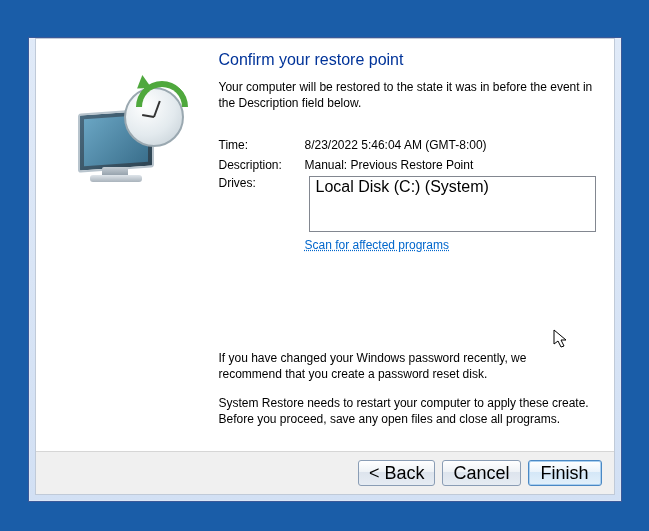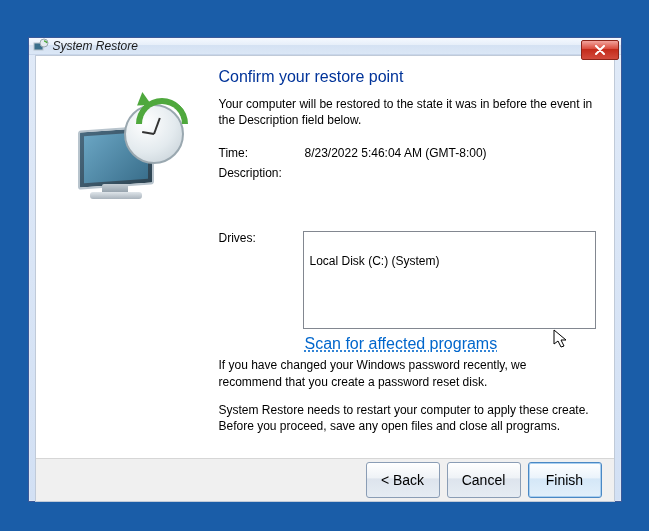--- a/index.html
+++ b/index.html
@@ -89,49 +89,48 @@
   }
   .heading {
     font-size: 16px;
     color: #003399;
     margin-bottom: 10px;
   }
   .subtext {
     font-size: 12px;
     color: #000;
     line-height: 1.35;
-    margin-bottom: 18px;
+    margin-bottom: 27px;
   }
   .fields {
     display: grid;
     grid-template-columns: 80px 1fr;
     row-gap: 6px;
     column-gap: 6px;
     font-size: 12px;
-    margin-bottom: 31px;
+    margin-bottom: 4px;
   }
   .label { color: #000; }
   .value { color: #000000; }
   .drives-row {
     display: grid;
     grid-template-columns: 80px 1fr;
-    column-gap: 4px;
-    margin-top: 20px;
+    column-gap: 10px;
   }
   .drives-box {
     border: 1px solid #828790;
     height: 52px;
-    padding: 22px 6px;
-    font-size: 12px;
+    padding: 1px 6px;
+    font-size: 16px;
     background: #fff;
   }
   .scan-link {
     color: #0066cc;
     text-decoration: underline dotted;
-    font-size: 16px;
+    font-size: 12px;
     margin-top: 6px;
     margin-left: 86px;
     cursor: pointer;
     display: inline-block;
   }
   .footer-text {
     font-size: 12px;
     color: #000;
     line-height: 1.35;
     margin-top: auto;
@@ -144,22 +143,22 @@
     border-top: 1px solid #d6d6d6;
     background: #f0f0f0;
     display: flex;
     align-items: center;
     justify-content: flex-end;
     padding: 0 12px;
     gap: 7px;
   }
   .btn {
     min-width: 74px;
-    height: 36px;
-    font-size: 14px;
+    height: 26px;
+    font-size: 18px;
     font-family: inherit;
     background: linear-gradient(to bottom, #ffffff 0%, #eef2f6 45%, #dde4ed 46%, #e6ecf3 100%);
     border: 1px solid #8a9db5;
     border-radius: 3px;
     cursor: default;
     padding: 0 10px;
     color: #000;
   }
   .btn.default {
     border: 1px solid #4a88c4;
@@ -262,35 +261,20 @@
     border-right: 8px solid transparent;
     border-top: 12px solid #4fa83d;
     transform: rotate(55deg);
   }
 </style>
 </head>
 <body>
 
 <div class="window">
 
-  <div class="titlebar">
-    <div class="titlebar-icon">
-      <svg viewBox="0 0 16 16">
-        <rect x="1" y="5" width="9" height="7" fill="#3a6f8c" stroke="#b8c4cd" stroke-width="1"></rect>
-        <circle cx="11" cy="5" r="4" fill="#e3eaee" stroke="#9aa8b0" stroke-width="1"></circle>
-        <path d="M 11 3 A 3 3 0 0 1 14 5" fill="none" stroke="#4fa83d" stroke-width="1.5"></path>
-      </svg>
-    </div>
-    <span class="titlebar-title">System Restore</span>
-    <div class="close-btn">
-      <svg viewBox="0 0 12 10">
-        <path d="M2 1 L10 9 M10 1 L2 9" stroke="#fff" stroke-width="2" stroke-linecap="round"></path>
-      </svg>
-    </div>
-  </div>
 
   <div class="client-area">
     <div class="content">
       <div class="left-pane">
         <div class="restore-icon">
           <div class="monitor"></div>
           <div class="stand"></div>
           <div class="base"></div>
           <div class="clock"></div>
           <div class="arrow"></div>
@@ -298,20 +282,21 @@
         </div>
       </div>
       <div class="right-pane">
         <div class="heading">Confirm your restore point</div>
         <div class="subtext">Your computer will be restored to the state it was in before the event in the Description field below.</div>
 
         <div class="fields">
           <div class="label">Time:</div>
           <div class="value">8/23/2022 5:46:04 AM (GMT-8:00)</div>
           <div class="label">Description:</div>
+          <div class="value">Manual: Previous Restore Point</div>
         </div>
 
         <div class="drives-row">
           <div class="label">Drives:</div>
           <div class="drives-box">
             <div>Local Disk (C:) (System)</div>
           </div>
         </div>
 
         <a class="scan-link">Scan for affected programs</a>

